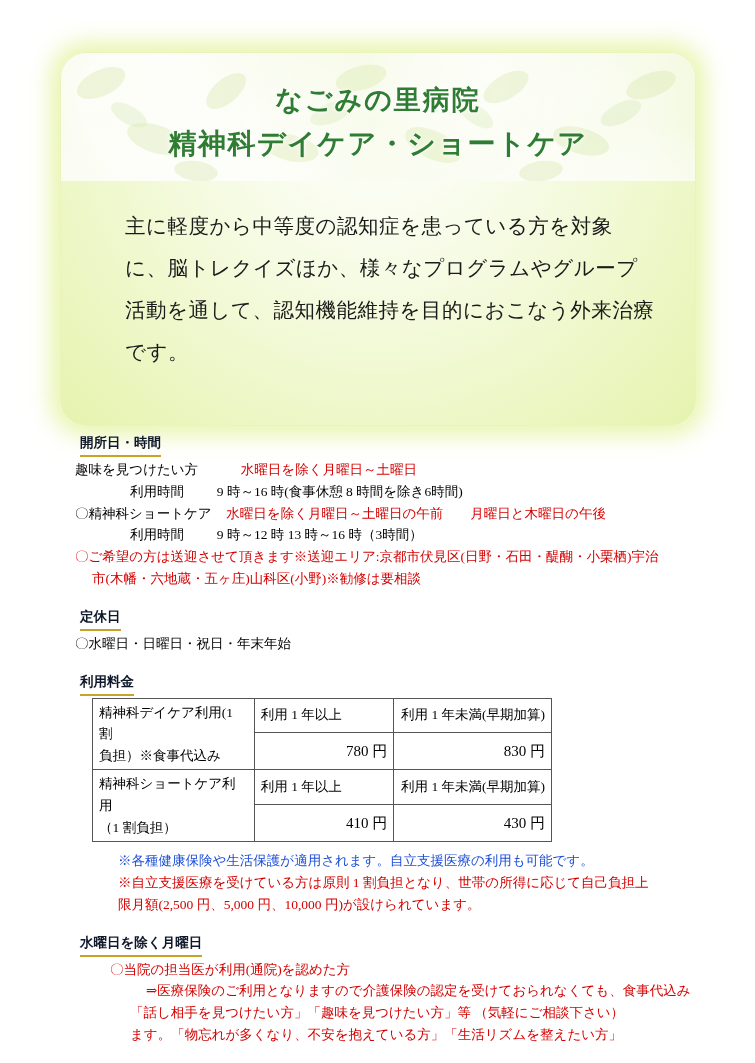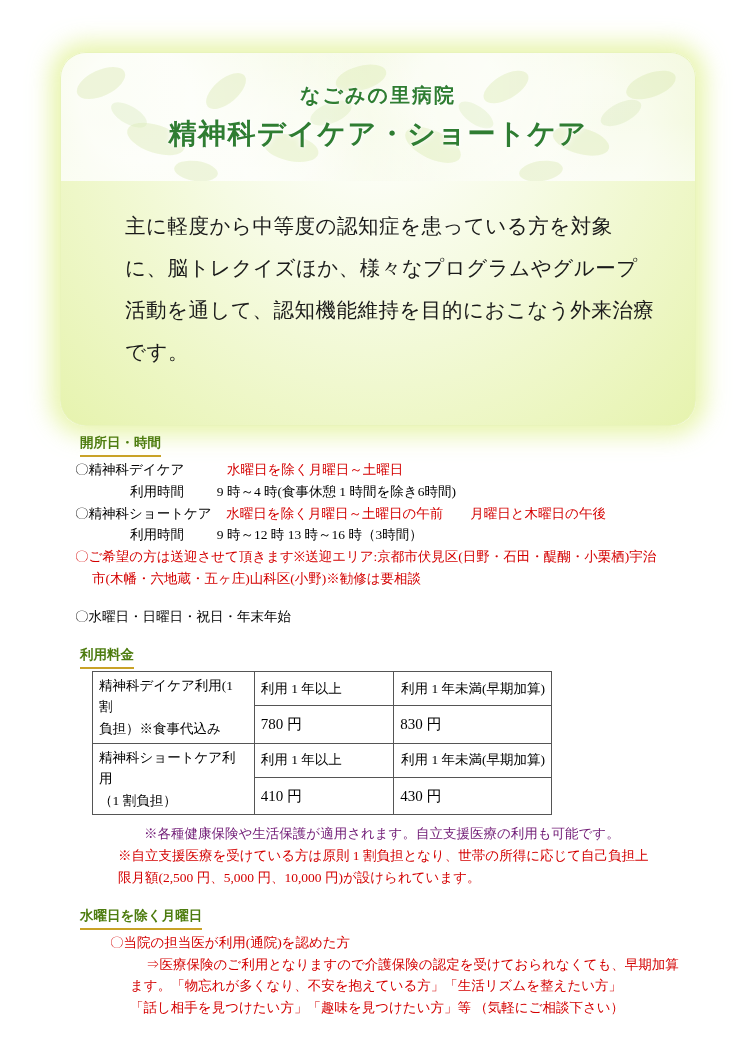--- a/index.html
+++ b/index.html
@@ -47,21 +47,21 @@
     opacity: 0.55;
   }
   .hero-title-wrap {
     position: absolute;
     left: 0; right: 0; top: 28px;
     text-align: center;
   }
   .hero-title {
     font-family: "Liberation Sans", "DejaVu Sans", sans-serif;
     font-weight: bold;
-    font-size: 20px;
+    font-size: 27px;
     letter-spacing: 2px;
     color: #2f7d32;
     text-shadow: 0 0 3px #ffffff, 0 0 6px #ffffff;
     line-height: 1.45;
     margin: 0;
   }
   .hero-sub {
     font-family: "Liberation Sans", "DejaVu Sans", sans-serif;
     font-weight: bold;
     font-size: 28px;
@@ -89,29 +89,29 @@
     position: absolute;
     left: 0; top: 432px;
     width: 755px;
     font-size: 13.5px;
     line-height: 1.62;
   }
   .sec-head {
     font-family: "Liberation Sans", "DejaVu Sans", sans-serif;
     font-weight: bold;
     font-size: 13.5px;
-    color: #4d7c0f;
+    color: #0f172a;
     display: inline-block;
     border-bottom: 2px solid #c9a227;
     padding-bottom: 1px;
     margin: 0 0 2px 0;
   }
   .pad-l-80 { margin-left: 80px; }
   .row { margin-left: 75px; white-space: nowrap; }
-  .red { color: #d40000; font-family: Liberation Serif, serif; }
+  .red { color: #d40000; }
   .red-u { color: #d40000; }
   .ind-1 { margin-left: 110px; }
   .ind-2 { margin-left: 130px; }
   .ind-3 { margin-left: 146px; }
   .ind-4 { margin-left: 92px; }
   .blk { display: block; }
 
   .gap-s { height: 8px; }
   .gap-m { height: 16px; }
 
@@ -123,30 +123,30 @@
     font-size: 13.5px;
   }
   table.fees td {
     border: 1px solid #555;
     padding: 3px 6px;
     vertical-align: middle;
   }
   .fc-1 { width: 200px; }
   .fc-2 { width: 170px; text-align: left; }
   .fc-3 { width: 196px; text-align: right; }
-  .cell-amt { text-align: left; font-size: 15px; }
+  .cell-amt { text-align: right; font-size: 15px; }
   .cell-lbl-2 { line-height: 1.6; }
 
   .notes {
     margin-left: 118px;
     color: #d40000;
     font-size: 13.5px;
     line-height: 1.62;
   }
-  .notes .blackbit { color: #701a75; margin-left: 26px; }
+  .notes .blackbit { color: #1d4ed8; }
 </style>
 </head>
 <body>
 
 <div class="hero">
   <div class="hero-top">
     <svg class="leafpat" viewBox="0 0 634 128" preserveAspectRatio="none">
       <g fill="#cfe49a" opacity="0.55">
         <ellipse cx="40" cy="30" rx="26" ry="13" transform="rotate(-25 40 30)"></ellipse>
         <ellipse cx="95" cy="86" rx="30" ry="14" transform="rotate(18 95 86)"></ellipse>
@@ -177,48 +177,51 @@
   <div class="hero-body">主に軽度から中等度の認知症を患っている方を対象に、脳トレクイズほか、様々なプログラムやグループ活動を通して、認知機能維持を目的におこなう外来治療です。</div>
 </div>
 
 <div class="content">
 
   <div class="pad-l-80">
     <div class="sec-head">開所日・時間</div>
   </div>
 
   <div class="row">
-    <span>〇精神科デイケア</span>
+    <span>趣味を見つけたい方</span>
     <span style="display:inline-block;width:36px"></span>
     <span class="red-u">水曜日を除く月曜日～土曜日</span>
   </div>
   <div class="ind-2">
     <span>利用時間</span>
     <span style="display:inline-block;width:26px"></span>
-    <span>9 時～4 時(食事休憩 1 時間を除き6時間)</span>
+    <span>9 時～16 時(食事休憩 8 時間を除き6時間)</span>
   </div>
 
   <div class="row">
     <span>〇精神科ショートケア</span>
     <span style="display:inline-block;width:8px"></span>
     <span class="red-u">水曜日を除く月曜日～土曜日の午前　　月曜日と木曜日の午後</span>
   </div>
   <div class="ind-2">
     <span>利用時間</span>
     <span style="display:inline-block;width:26px"></span>
     <span>9 時～12 時  13 時～16 時（3時間）</span>
   </div>
 
   <div class="row">
     <span class="red-u">〇ご希望の方は送迎させて頂きます</span><span class="red">※送迎エリア:京都市伏見区(日野・石田・醍醐・小栗栖)宇治</span>
   </div>
   <div class="ind-4 red">市(木幡・六地蔵・五ヶ庄)山科区(小野)※勧修は要相談</div>
 
   <div class="gap-m"></div>
 
+  <div class="pad-l-80">
+    <div class="sec-head">定休日</div>
+  </div>
   <div class="row">〇水曜日・日曜日・祝日・年末年始</div>
 
   <div class="gap-m"></div>
 
   <div class="pad-l-80">
     <div class="sec-head">利用料金</div>
   </div>
 
   <table class="fees">
     <tbody>
@@ -256,17 +259,17 @@
     <div>※自立支援医療を受けている方は原則 1 割負担となり、世帯の所得に応じて自己負担上</div>
     <div>限月額(2,500 円、5,000 円、10,000 円)が設けられています。</div>
   </div>
 
   <div class="gap-m"></div>
 
   <div class="pad-l-80">
     <div class="sec-head">水曜日を除く月曜日</div>
   </div>
   <div class="ind-1 red">〇当院の担当医が利用(通院)を認めた方</div>
-  <div class="ind-3 red">⇒医療保険のご利用となりますので介護保険の認定を受けておられなくても、早期加算</div>
+  <div class="ind-3 red">⇒医療保険のご利用となりますので介護保険の認定を受けておられなくても、食事代込み</div>
+  <div class="ind-2 red">「話し相手を見つけたい方」「趣味を見つけたい方」等 （気軽にご相談下さい）</div>
   <div class="ind-2 red">ます。「物忘れが多くなり、不安を抱えている方」「生活リズムを整えたい方」</div>
-  <div class="ind-2 red">「話し相手を見つけたい方」「趣味を見つけたい方」等 （気軽にご相談下さい）</div>
 
 </div>
 
 </body></html>

